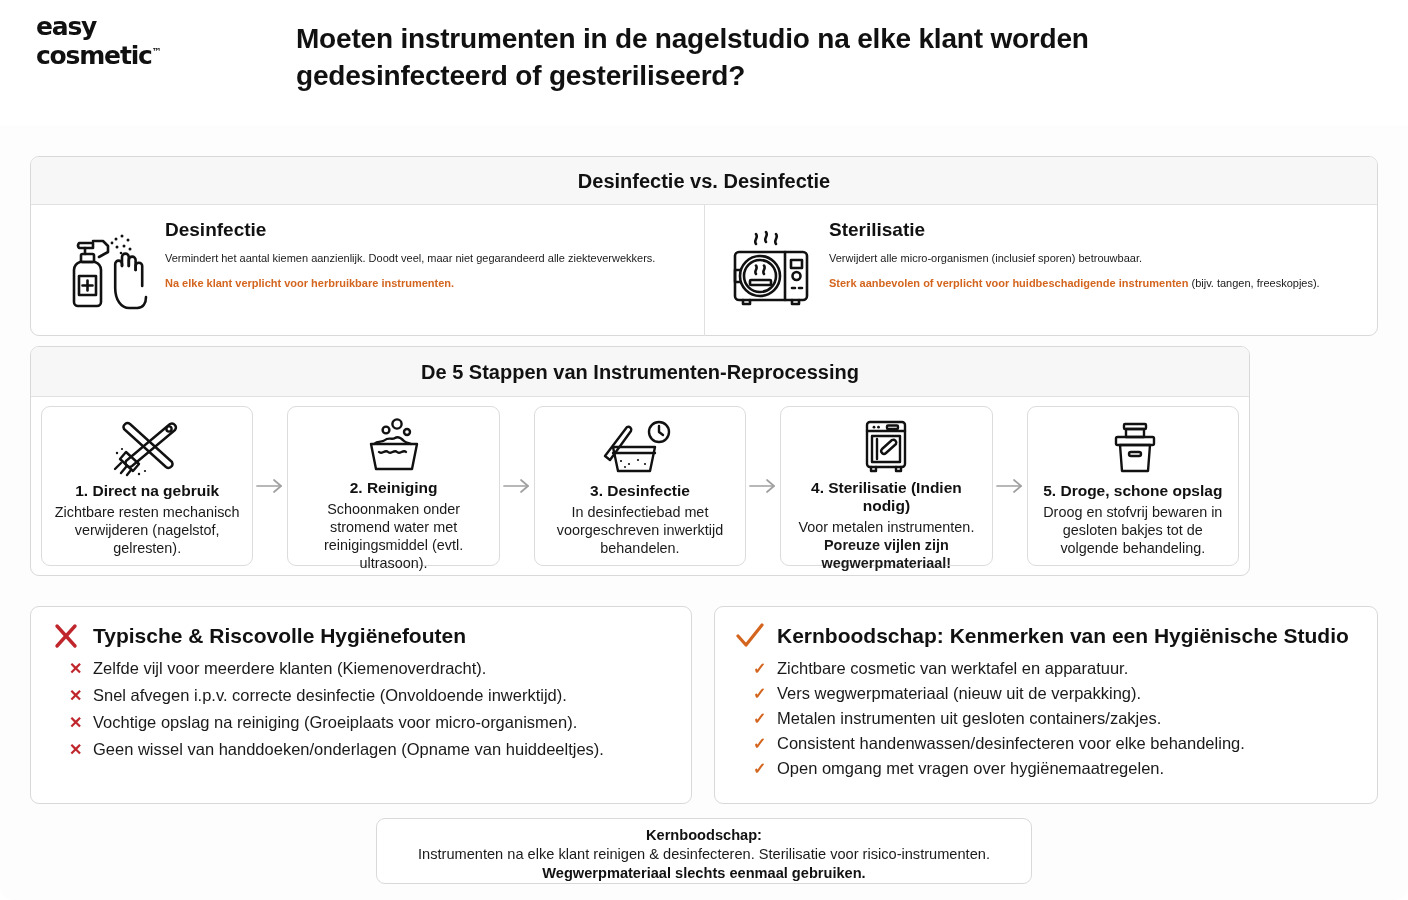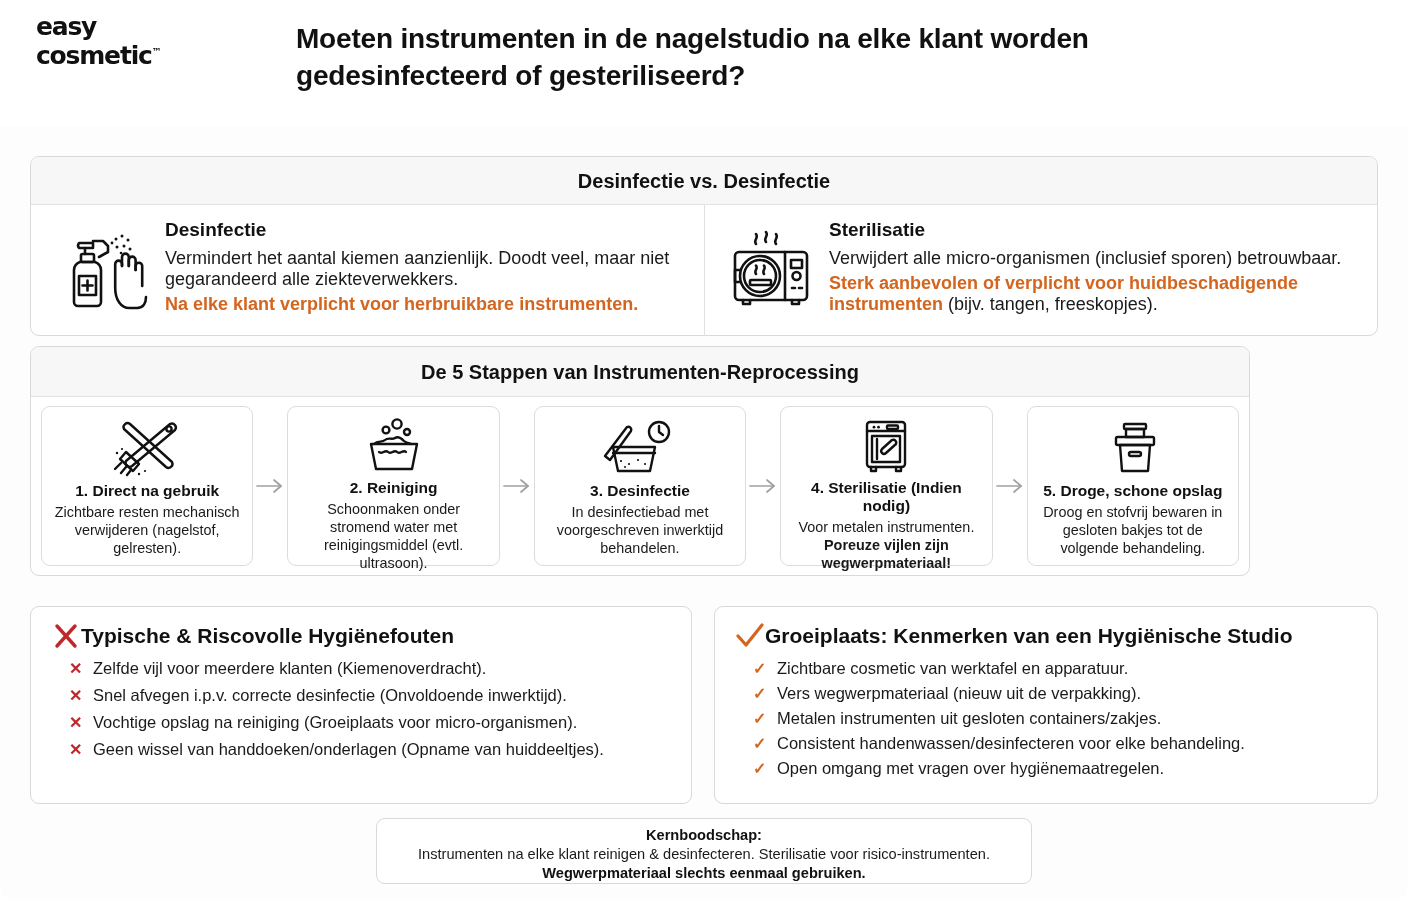--- a/index.html
+++ b/index.html
@@ -54,21 +54,21 @@
   #compare .panel-head{height:48px;line-height:48px;}
   .compare-body{display:flex;height:131px;}
   .compare-col{
     flex:1 1 50%;display:flex;align-items:flex-start;
     padding:14px 18px 0 24px;box-sizing:border-box;position:relative;
   }
   .compare-col.right{border-left:1px solid #e0e0e0;padding-left:14px;}
   .compare-ico{flex:0 0 104px;height:100px;display:flex;align-items:center;justify-content:center;}
   .compare-txt{flex:1 1 auto;padding-left:6px;}
   .compare-txt h3{margin:0 0 7px 0;font-size:19px;font-weight:bold;color:#111;}
-  .compare-txt p{margin:0;font-size:18px;line-height:21px;color:#1a1a1a;}
+  .compare-txt p{margin:0;font-size:11px;line-height:21px;color:#1a1a1a;}
   .hl{color:#d4651f;font-weight:bold;}
   .hl-line{margin-top:4px !important;}
 
   
   #steps{left:30px;top:346px;width:1220px;height:230px;}
   #steps .panel-head{height:50px;line-height:50px;font-size:20px;}
   .steps-row{
     display:flex;align-items:stretch;
     padding:9px 10px 10px 10px;box-sizing:border-box;height:179px;justify-content:flex-end;
   }
@@ -81,21 +81,21 @@
   .step-title{font-size:15.5px;font-weight:bold;margin-top:4px;color:#111;}
   .step-desc{font-size:14.4px;line-height:18px;margin-top:3px;color:#1a1a1a;}
   .step-desc b{font-weight:bold;}
   .arrow{
     flex:0 0 34px;display:flex;align-items:center;justify-content:center;color:#9a9a9a;
   }
 
   
   #errors{left:30px;top:606px;width:662px;height:198px;padding:14px 20px 0 20px;}
   #checks{left:714px;top:606px;width:664px;height:198px;padding:14px 18px 0 20px;}
-  .list-head{display:flex;align-items:center;margin-bottom:7px;}
+  .list-head{display:flex;align-items:center;gap:12px;margin-bottom:7px;}
   .list-head h3{margin:0;font-size:21px;font-weight:bold;color:#111;}
   .list-head .badge{width:30px;height:30px;display:flex;align-items:center;justify-content:center;}
   ul.lst{list-style:none;margin:0;padding:0 0 0 18px;}
   ul.lst li{display:flex;align-items:flex-start;gap:10px;margin-bottom:6px;font-size:16.5px;line-height:21px;color:#1a1a1a;}
   ul.lst li .mk{flex:0 0 14px;line-height:21px;font-size:16px;font-weight:bold;}
   .mk-x{color:#c0272d;}
   .mk-v{color:#d4651f;}
   #checks ul.lst li{margin-bottom:4px;}
 
   
@@ -364,21 +364,21 @@
 
   <div class="panel" id="checks">
     <div class="list-head">
       <span class="badge">
         <svg width="30" height="28" viewBox="0 0 30 28">
             <g fill="none" stroke="#d4651f" stroke-width="3.2" stroke-linecap="round" stroke-linejoin="round">
               <path d="M3 14 L11 23 L27 3"></path>
             </g>
           </svg>
       </span>
-      <h3>Groeiplaats: Kenmerken van een Hygiënische Studio</h3>
+      <h3>Kernboodschap: Kenmerken van een Hygiënische Studio</h3>
     </div>
     <ul class="lst">
       <li>
           <span class="mk mk-v">✓</span>
           <span>Zichtbare cosmetic van werktafel en apparatuur.</span>
         </li>
       <li>
           <span class="mk mk-v">✓</span>
           <span>Vers wegwerpmateriaal (nieuw uit de verpakking).</span>
         </li>

